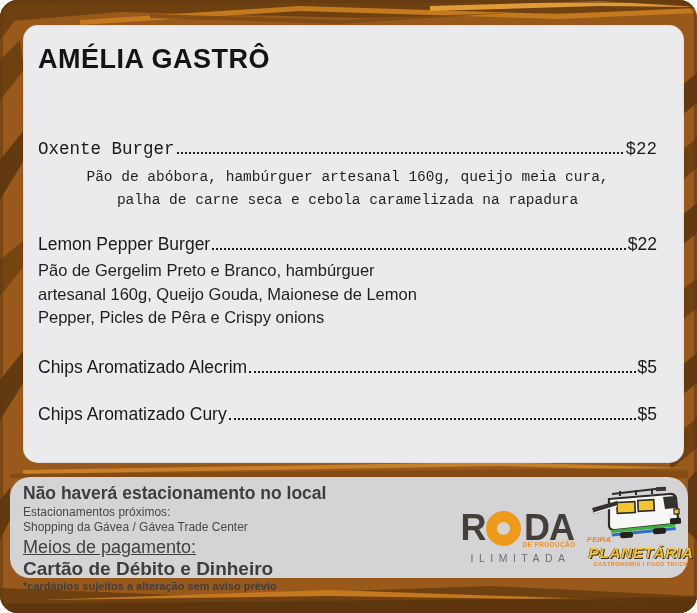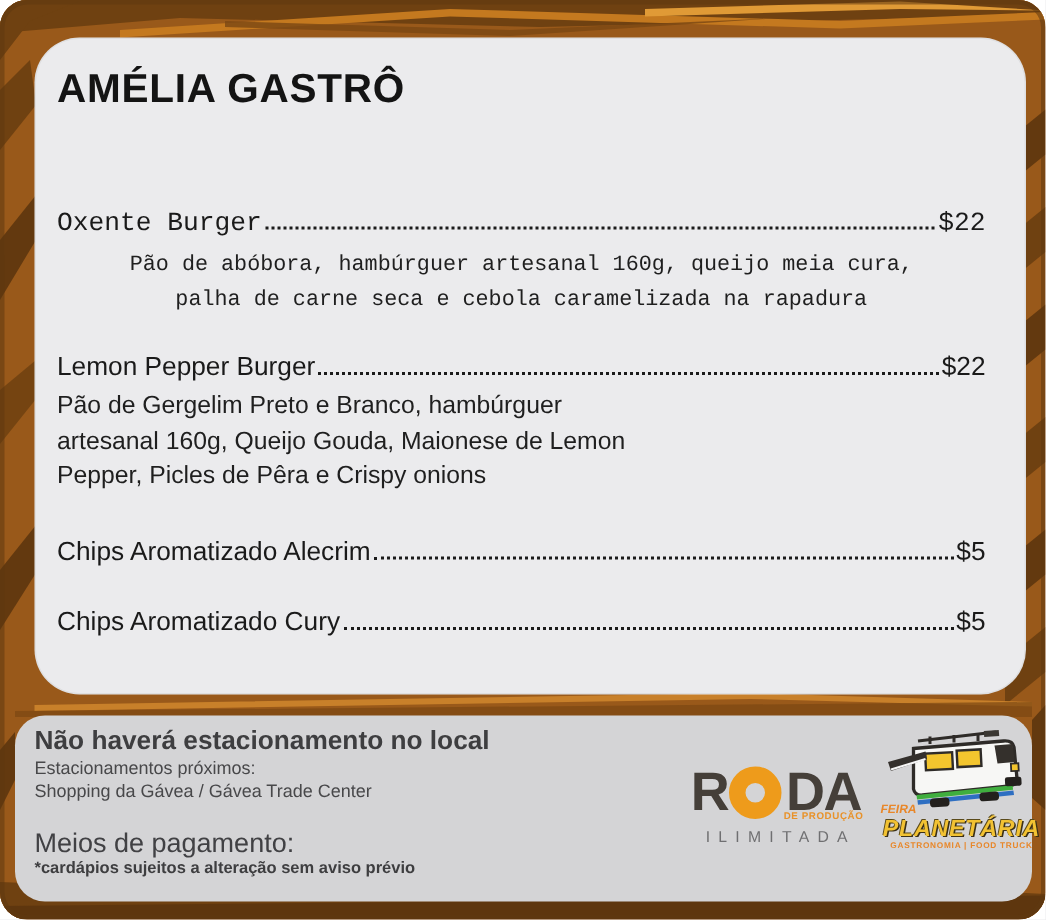--- a/index.html
+++ b/index.html
@@ -9,46 +9,46 @@
   }
   .poster{
     position:relative;width:697px;height:613px;border-radius:18px;overflow:hidden;
     background:#99591a;
   }
   .wood-svg{position:absolute;inset:0;width:100%;height:100%;display:block;}
 
   
   .card{
     position:absolute;left:23px;top:25px;width:661px;height:438px;
-    background:#ebebed;border-radius:30px;box-sizing:border-box;
+    background:#ebebed;border-radius:15px;box-sizing:border-box;
     box-shadow:inset 0 0 0 1px rgba(0,0,0,.05);
   }
   .card-title{
     position:absolute;left:15px;top:18px;margin:0;
     font-size:27px;font-weight:bold;letter-spacing:.5px;color:#141414;line-height:32px;
   }
   .menu-item{position:absolute;left:15px;right:27px;}
   .item-row{display:flex;align-items:baseline;font-size:17.5px;line-height:24px;color:#1a1a1a;}
   .item-name{white-space:nowrap;}
   .item-price{white-space:nowrap;}
   .dots{flex:1;border-bottom:2.4px dotted #1b1b1b;margin:0 2px 4px 2px;}
   .desc{color:#1f1f1f;}
   .desc-sm{font-size:14.5px;line-height:23px;margin-top:5px;text-align:center;}
   .desc-md{font-size:16.5px;line-height:23.5px;margin-top:3px;}
   .pos-item-0{top:112px;font-family:Liberation Mono, monospace;} .pos-item-1{top:207px;} .pos-item-2{top:330px;} .pos-item-3{top:377px;}
 
   
   .footer{
-    position:absolute;left:10px;top:477px;width:678px;height:124px;
+    position:absolute;left:10px;top:477px;width:678px;height:101px;
     background:#d4d4d6;border-radius:20px;
   }
   .finfo{position:absolute;left:13px;top:6px;color:#414144;}
   .f-noparking{font-size:17.5px;font-weight:bold;color:#3e3e40;line-height:21px;}
   .f-sm{font-size:12px;line-height:14px;margin-top:1px;color:#48484a;}
-  .f-paylabel{font-size:18px;line-height:21px;margin-top:18px;}
+  .f-paylabel{font-size:18px;line-height:21px;margin-top:3px;text-decoration:underline;}
   .f-payvalue{font-size:19px;font-weight:bold;line-height:22px;color:#3e3e40;}
   .f-disclaimer{font-size:11px;font-weight:bold;line-height:13px;color:#3e3e40;}
 
   
   .roda{position:absolute;left:448px;top:34px;width:120px;text-align:center;}
   .roda-word{display:flex;align-items:flex-start;justify-content:center;}
   .roda-letter{font-size:36px;line-height:34px;font-weight:bold;color:#453f39;letter-spacing:-1px;}
   .roda-ring{
     width:13px;height:13px;border:11px solid #ee9b1b;border-radius:50%;
     display:inline-block;margin:0 1px;
@@ -146,20 +146,21 @@
       </div>
     </div>
   </div>
 
   <div class="footer">
     <div class="finfo">
       <div class="f-noparking">Não haverá estacionamento no local</div>
       <div class="f-sm">Estacionamentos próximos:</div>
       <div class="f-sm">Shopping da Gávea / Gávea Trade Center</div>
       <div class="f-paylabel">Meios de pagamento:</div>
+      <div class="f-payvalue">Cartão de Débito e Dinheiro</div>
       <div class="f-disclaimer">*cardápios sujeitos a alteração sem aviso prévio</div>
     </div>
 
     <div class="roda">
       <div class="roda-word">
         <span class="roda-letter">R</span>
         <span class="roda-ring"></span>
         <span class="roda-da-wrap">
           <span class="roda-letter">DA</span>
           <span class="roda-sub">DE PRODUÇÃO</span>

